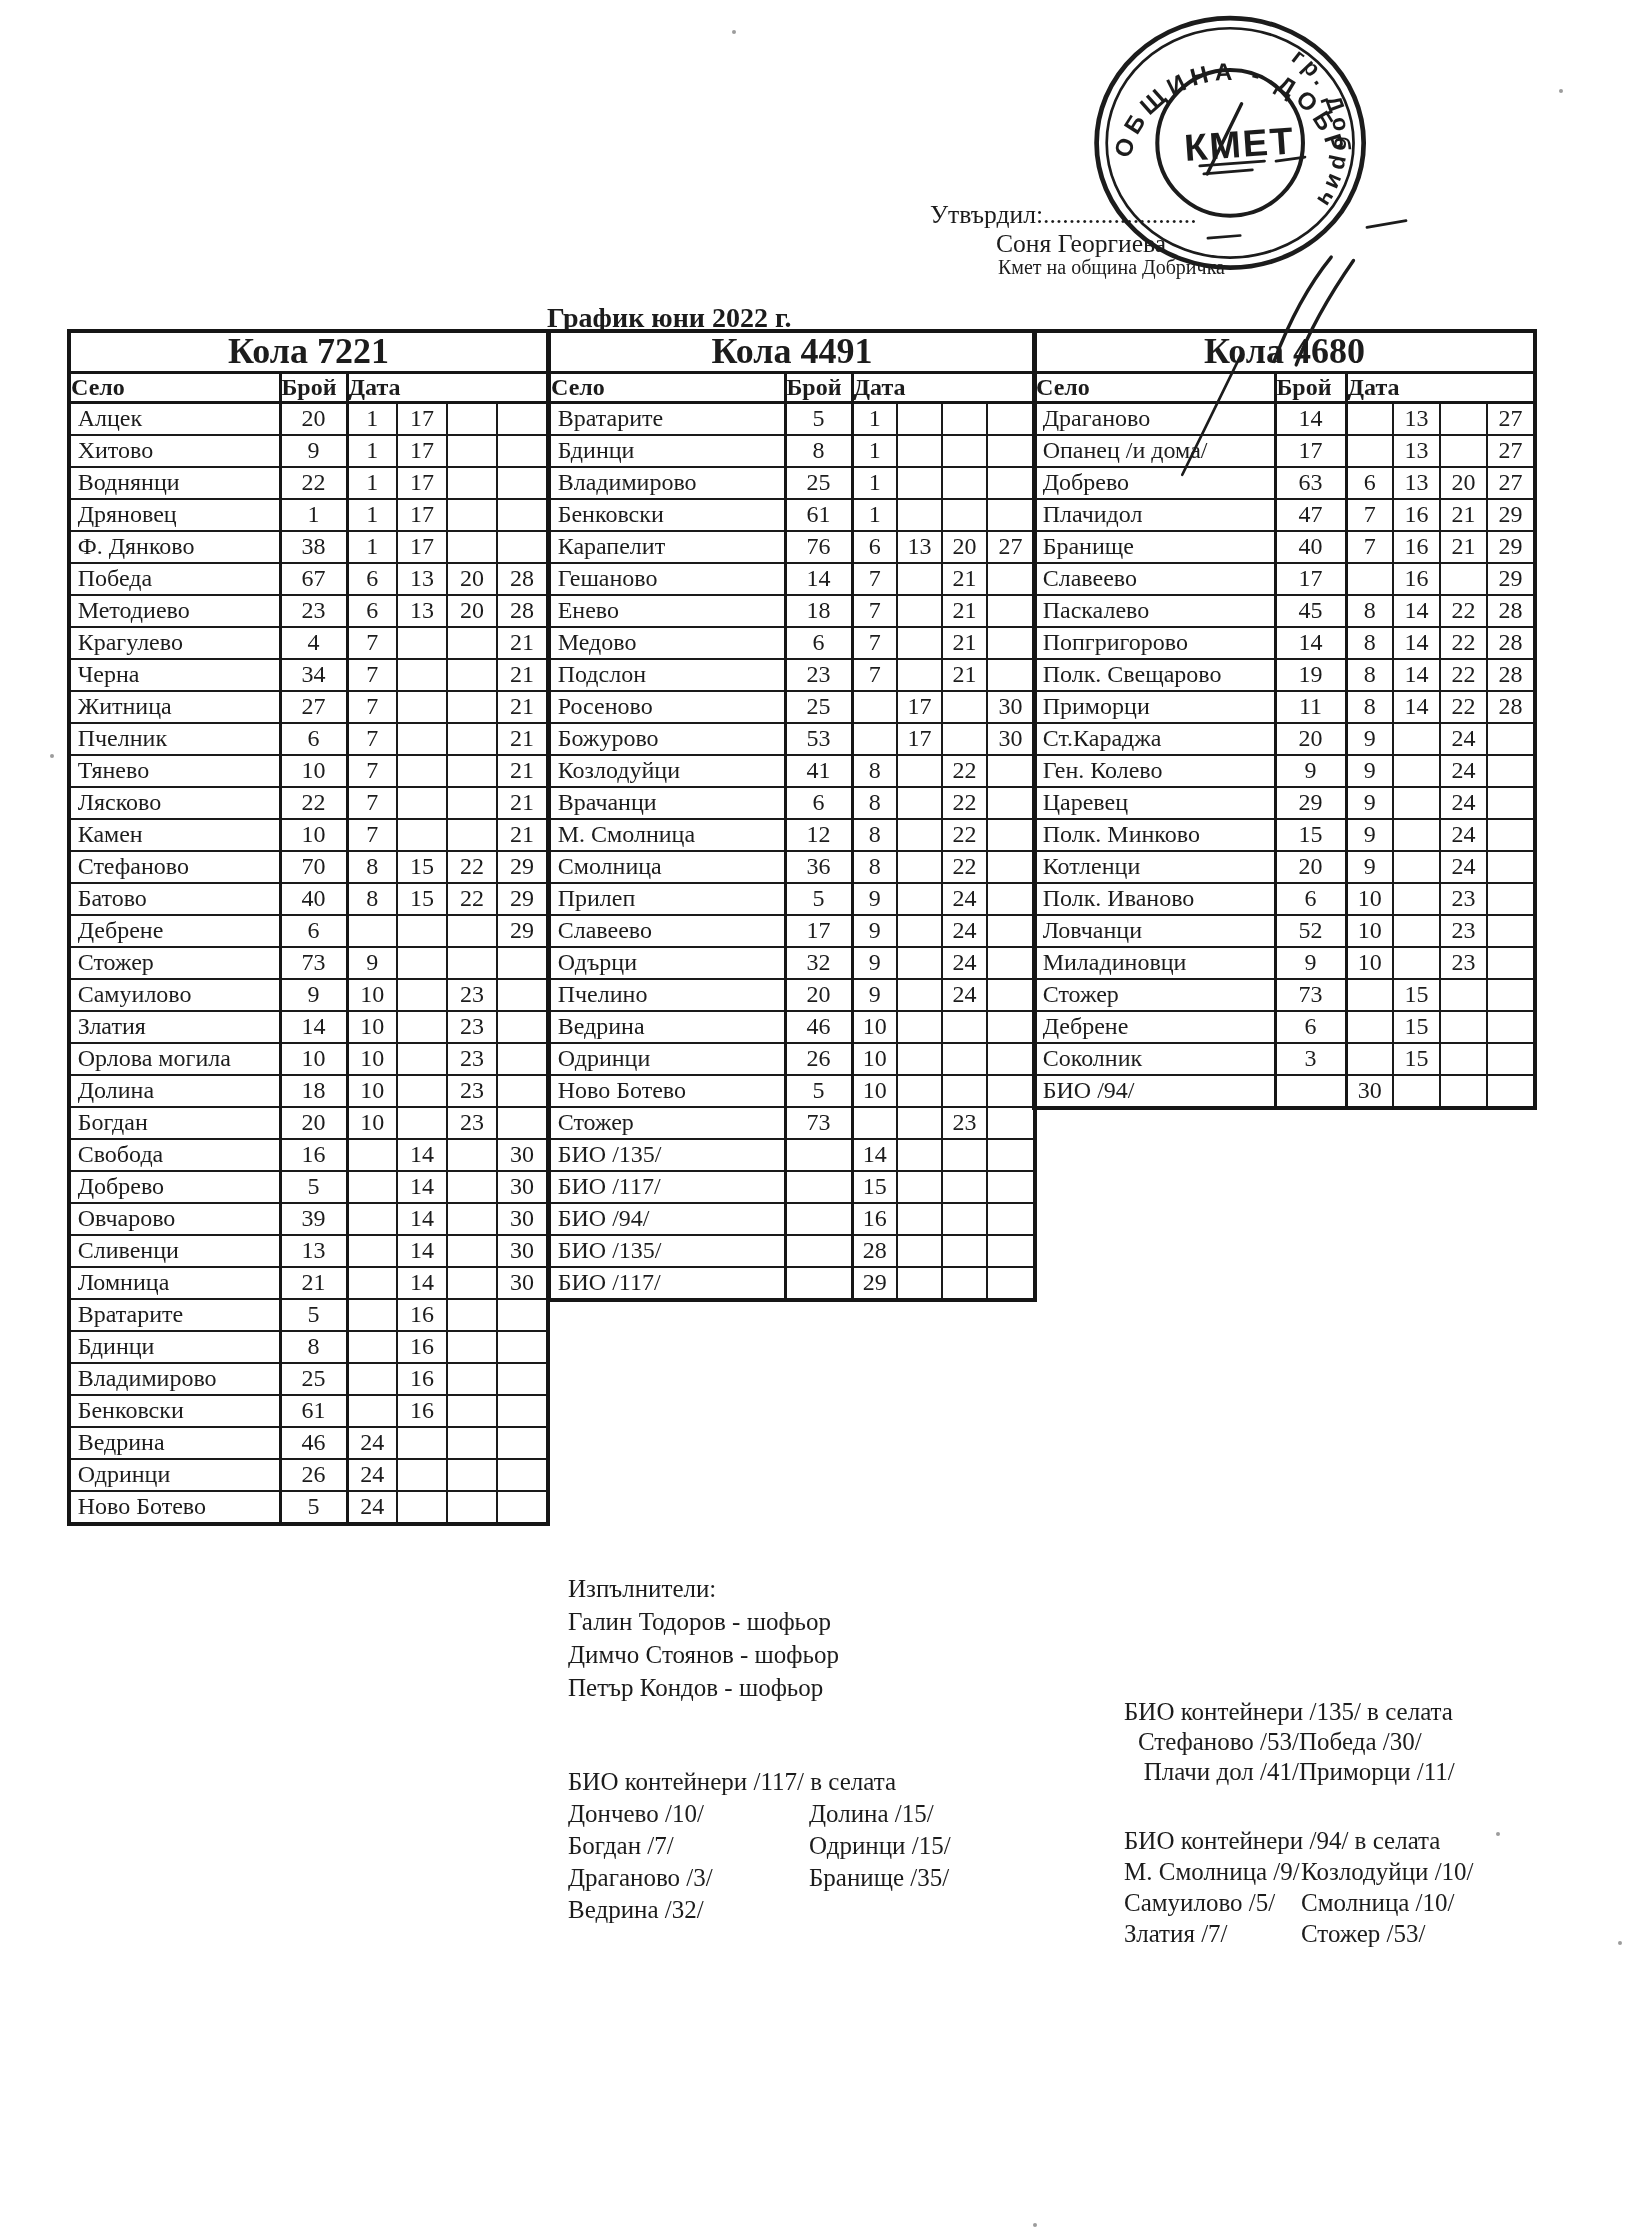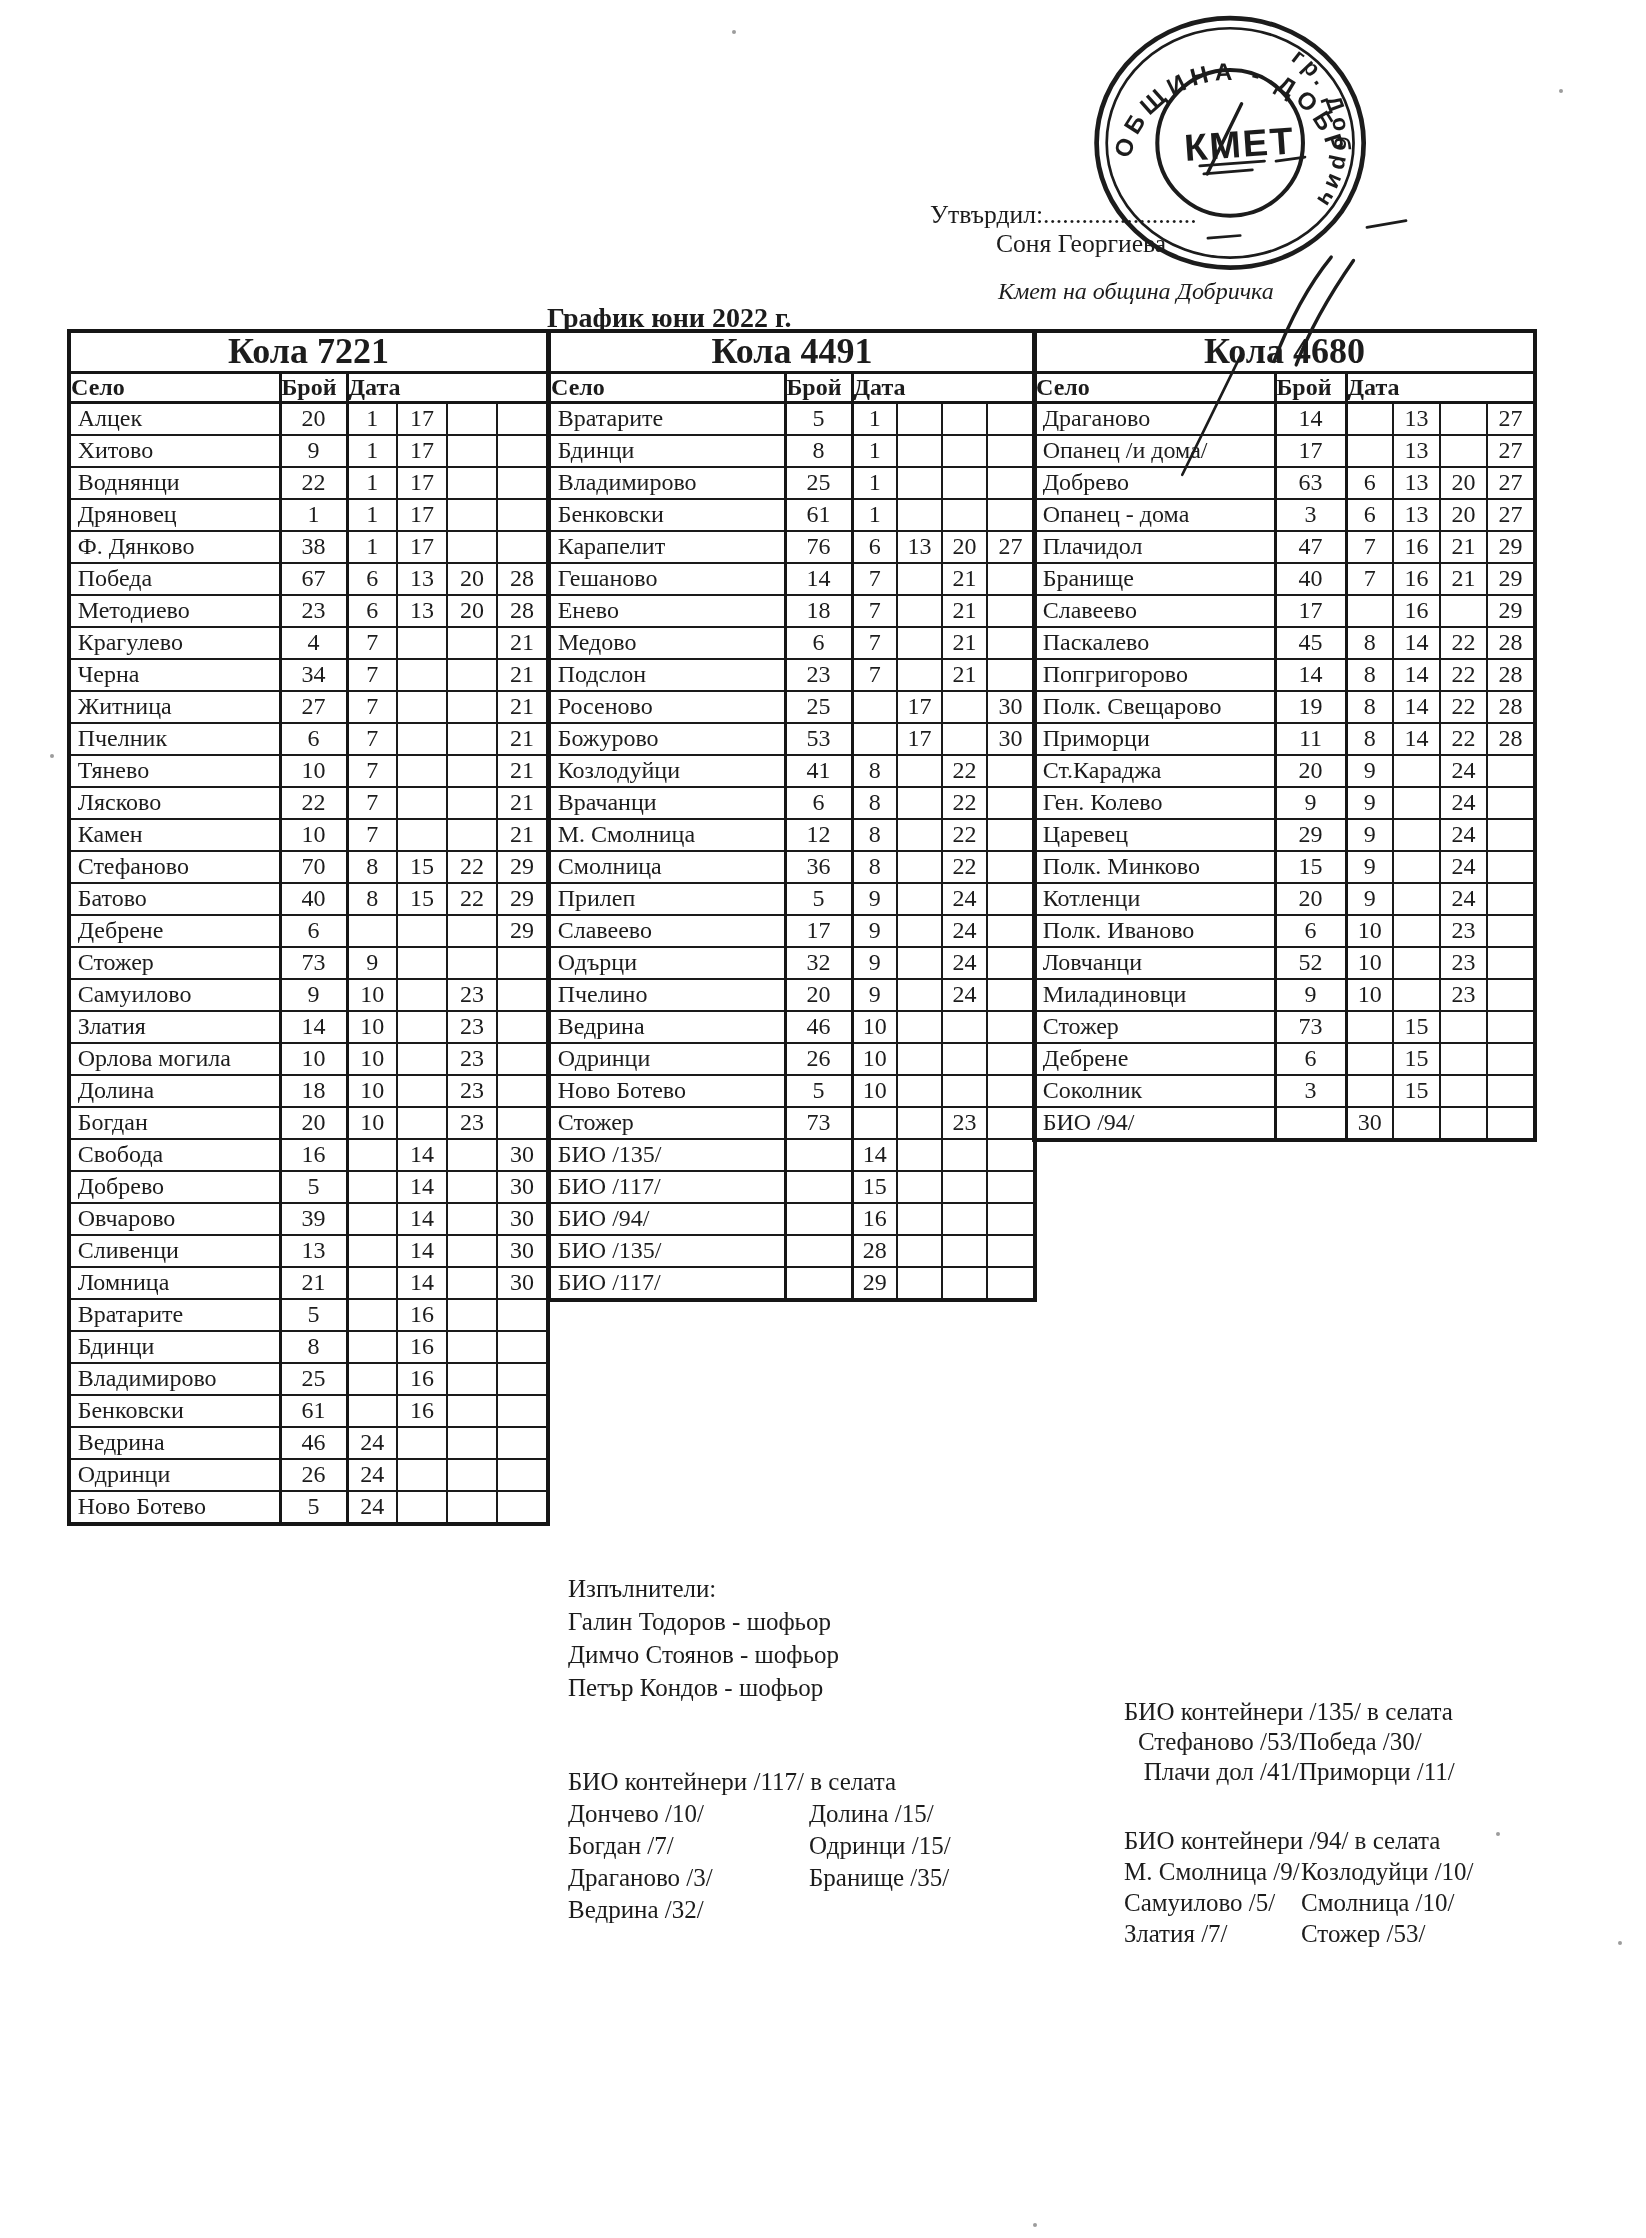--- a/index.html
+++ b/index.html
@@ -2,21 +2,21 @@
 <html style="font-size:10.8px"><head>
 <meta charset="utf-8">
 <style>
   html,body{margin:0;padding:0;background:#888;}
   .page{position:relative;width:1646px;height:2239px;background:#ffffff;
         font-family:"Liberation Serif",serif;color:#1c1c1c;overflow:hidden;}
 
   
   .approval-label{position:absolute;left:930px;top:200px;font-size:25.6px;white-space:nowrap;}
   .approval-name{position:absolute;left:996px;top:229px;font-size:25.6px;white-space:nowrap;}
-  .approval-role{position:absolute;left:998px;top:278px;font-size:24px;font-style:italic;white-space:nowrap;}
+  .approval-role{position:absolute;left:998px;top:256px;font-size:20px;white-space:nowrap;}
 
   .doc-title{position:absolute;left:547px;top:302px;font-size:28px;font-weight:bold;white-space:nowrap;}
 
   
   .stamp{position:absolute;left:1075px;top:8px;}
 
   
   table.kola-table{position:absolute;border-collapse:collapse;table-layout:fixed;
         border:4px solid #161616;background:transparent;}
   .t1{left:67px;top:329px;}
@@ -668,28 +668,20 @@
         </tr>
         <tr>
           <td class="v">Добрево</td>
           <td class="b n">63</td>
           <td class="n">6</td>
           <td class="n">13</td>
           <td class="n">20</td>
           <td class="n">27</td>
         </tr>
         <tr>
-          <td class="v">Опанец - дома</td>
-          <td class="b n">3</td>
-          <td class="n">6</td>
-          <td class="n">13</td>
-          <td class="n">20</td>
-          <td class="n">27</td>
-        </tr>
-        <tr>
           <td class="v">Плачидол</td>
           <td class="b n">47</td>
           <td class="n">7</td>
           <td class="n">16</td>
           <td class="n">21</td>
           <td class="n">29</td>
         </tr>
         <tr>
           <td class="v">Бранище</td>
           <td class="b n">40</td>

